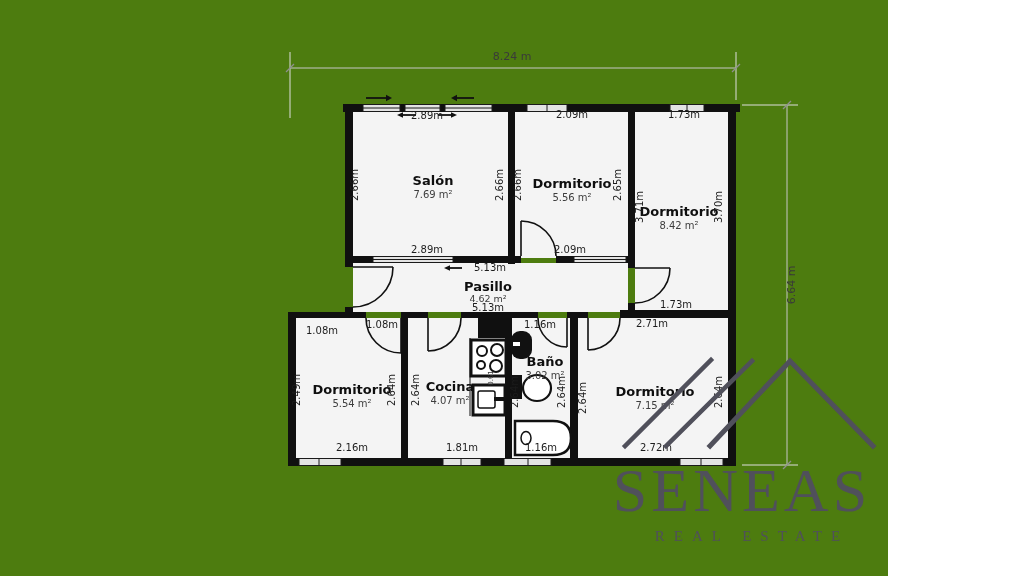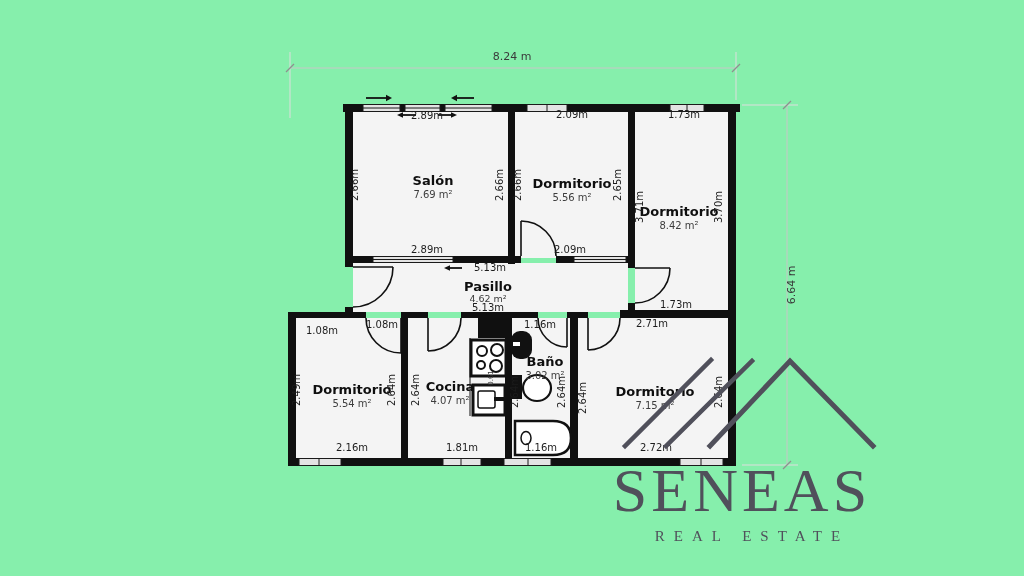--- a/index.html
+++ b/index.html
@@ -1,16 +1,16 @@
 <!DOCTYPE html>
 <html><head>
 <meta charset="utf-8">
 <style>
   html,body { margin:0; padding:0; background:#ffffff; }
-  .stage { width:1024px; height:576px; position:relative; background:#86efac; overflow:hidden;
+  .stage { width:888px; height:576px; position:relative; background:#4d7c0f; overflow:hidden;
            font-family:"DejaVu Sans", sans-serif; }
   svg text { font-family:"DejaVu Sans", sans-serif; }
   .dim       { font-size:10px; fill:#1c1c1c; text-anchor:middle; }
   .dim-tiny  { font-size:7px;  fill:#333;    text-anchor:middle; }
   .dim-big   { font-size:11px; fill:#3a3a3a; text-anchor:middle; }
   .room-name { font-size:13px; font-weight:600; fill:#0f0f0f; text-anchor:middle; }
   .room-area { font-size:10px; fill:#3d3d3d; text-anchor:middle; }
   .wall      { fill:#101010; }
   .floor     { fill:#f4f4f4; }
   .win       { fill:#e3e3e3; stroke:#1a1a1a; stroke-width:1; }

